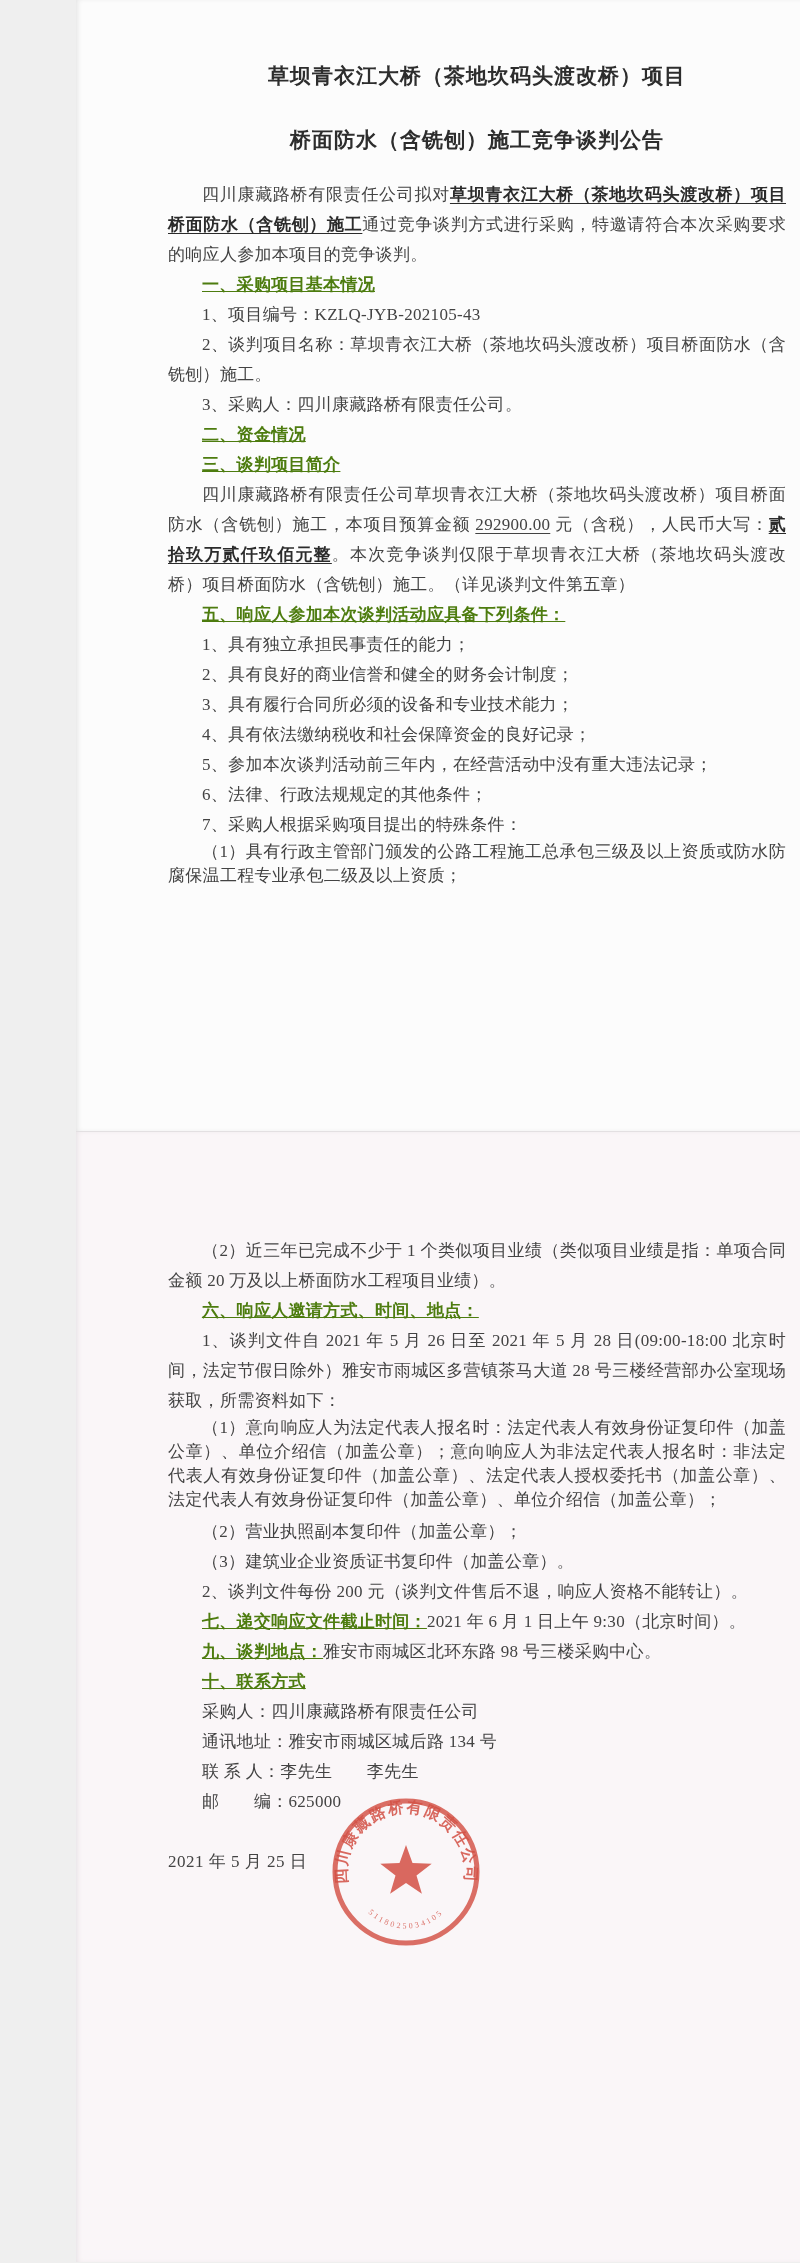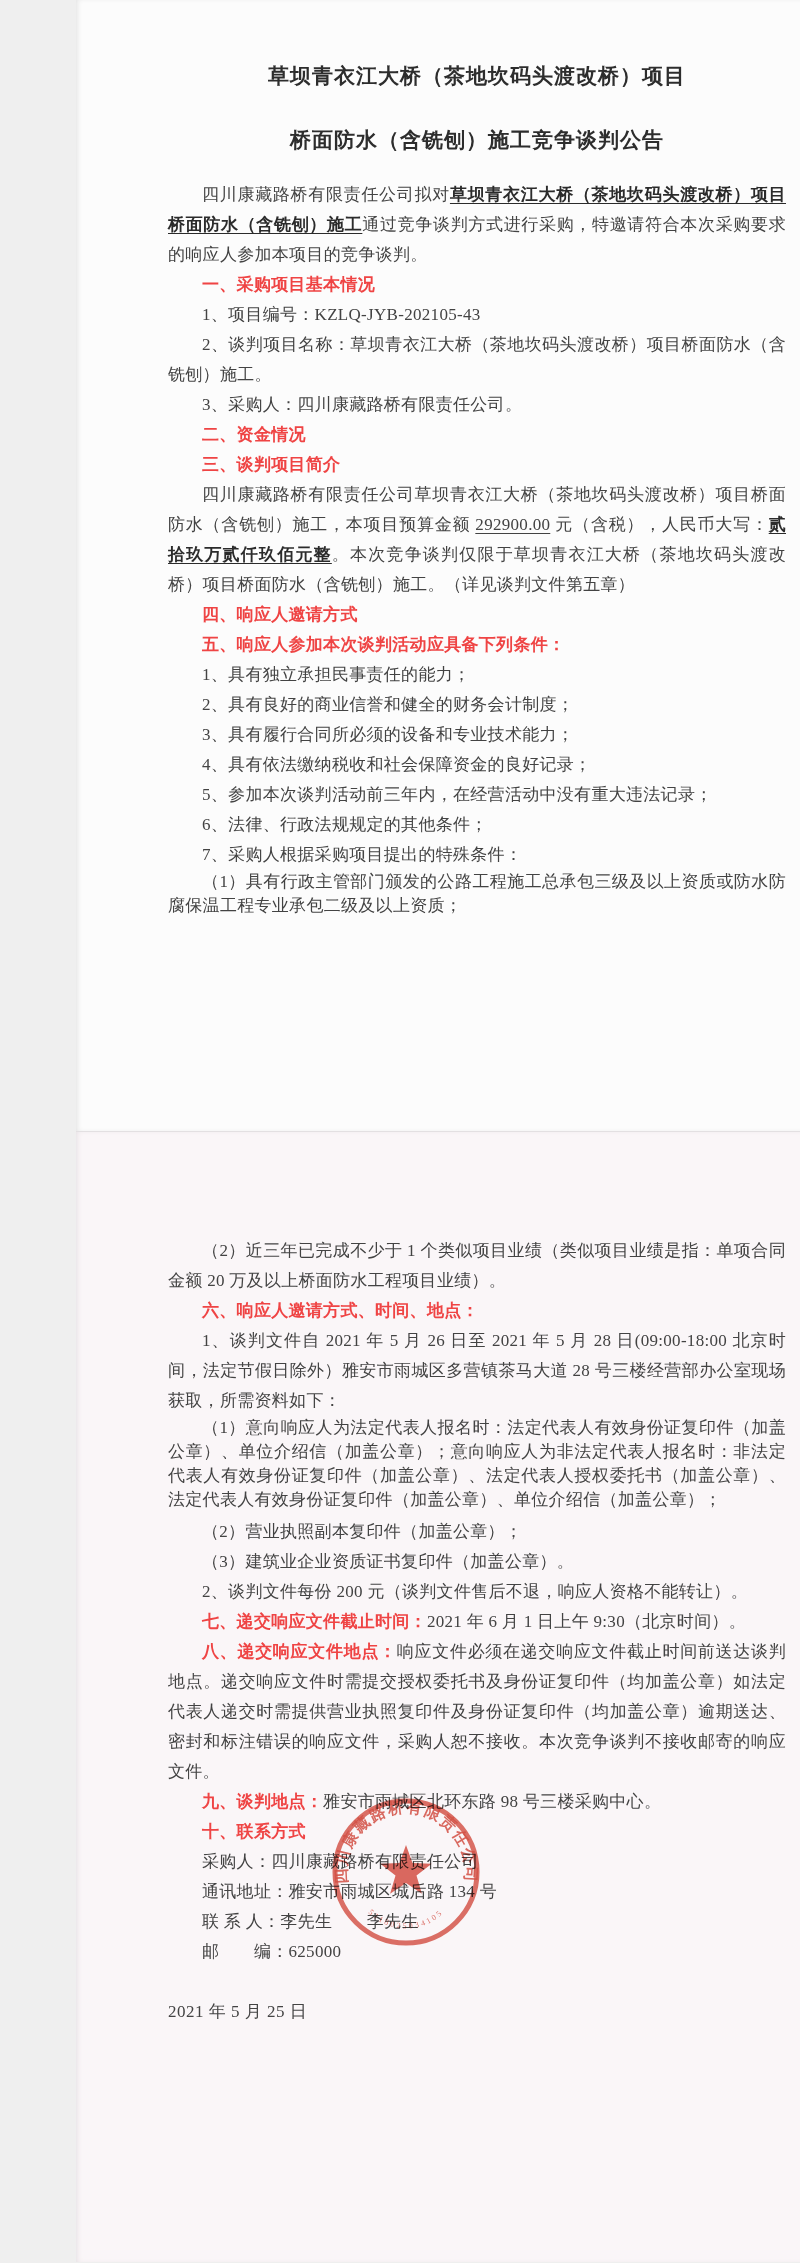--- a/index.html
+++ b/index.html
@@ -19,21 +19,21 @@
     text-align:center;font-size:21px;font-weight:700;color:#2d2d2d;
     letter-spacing:1px;line-height:28px;
   }
   .doc-title.first{margin-bottom:36px;}
   .doc-title.second{margin-bottom:26px;}
   .para{
     font-size:17px;line-height:30px;text-indent:2em;
     letter-spacing:0.3px;text-align:justify;
   }
   .tight{line-height:24px;margin-bottom:5px;}
-  .heading{font-weight:700;color:#ef4444;}
+  .heading{font-weight:700;color:#4d7c0f;text-decoration:underline;}
   .bold{font-weight:700;color:#2b2b2b;}
   .u{text-decoration:underline;text-underline-offset:3px;}
   .date-line{
     font-size:17px;line-height:30px;text-align:left;
     padding-right:36px;margin-top:30px;letter-spacing:0.5px;
   }
   .seal{
     position:absolute;left:252px;top:662px;width:156px;height:156px;
     mix-blend-mode:multiply;opacity:0.88;pointer-events:none;
   }
@@ -53,21 +53,20 @@
       <p class="para heading">一、采购项目基本情况</p>
       <p class="para">1、项目编号：KZLQ-JYB-202105-43</p>
       <p class="para">2、谈判项目名称：草坝青衣江大桥（茶地坎码头渡改桥）项目桥面防水（含铣刨）施工。</p>
       <p class="para">3、采购人：四川康藏路桥有限责任公司。</p>
 
       <p class="para heading">二、资金情况</p>
 
       <p class="para heading">三、谈判项目简介</p>
       <p class="para"><span>四川康藏路桥有限责任公司草坝青衣江大桥（茶地坎码头渡改桥）项目桥面防水（含铣刨）施工，本项目预算金额 </span><span class="u">292900.00</span><span> 元（含税），人民币大写：</span><span class="bold u">贰拾玖万贰仟玖佰元整</span><span>。本次竞争谈判仅限于草坝青衣江大桥（茶地坎码头渡改桥）项目桥面防水（含铣刨）施工。（详见谈判文件第五章）</span></p>
 
-      <p class="para heading">四、响应人邀请方式</p>
 
       <p class="para heading">五、响应人参加本次谈判活动应具备下列条件：</p>
       <p class="para">1、具有独立承担民事责任的能力；</p>
       <p class="para">2、具有良好的商业信誉和健全的财务会计制度；</p>
       <p class="para">3、具有履行合同所必须的设备和专业技术能力；</p>
       <p class="para">4、具有依法缴纳税收和社会保障资金的良好记录；</p>
       <p class="para">5、参加本次谈判活动前三年内，在经营活动中没有重大违法记录；</p>
       <p class="para">6、法律、行政法规规定的其他条件；</p>
       <p class="para">7、采购人根据采购项目提出的特殊条件：</p>
       <p class="para tight">（1）具有行政主管部门颁发的公路工程施工总承包三级及以上资质或防水防腐保温工程专业承包二级及以上资质；</p>
@@ -80,21 +79,20 @@
 
       <p class="para heading">六、响应人邀请方式、时间、地点：</p>
       <p class="para">1、谈判文件自 2021 年 5 月 26 日至 2021 年 5 月 28 日(09:00-18:00 北京时间，法定节假日除外）雅安市雨城区多营镇茶马大道 28 号三楼经营部办公室现场获取，所需资料如下：</p>
       <p class="para tight">（1）意向响应人为法定代表人报名时：法定代表人有效身份证复印件（加盖公章）、单位介绍信（加盖公章）；意向响应人为非法定代表人报名时：非法定代表人有效身份证复印件（加盖公章）、法定代表人授权委托书（加盖公章）、法定代表人有效身份证复印件（加盖公章）、单位介绍信（加盖公章）；</p>
       <p class="para">（2）营业执照副本复印件（加盖公章）；</p>
       <p class="para">（3）建筑业企业资质证书复印件（加盖公章）。</p>
       <p class="para">2、谈判文件每份 200 元（谈判文件售后不退，响应人资格不能转让）。</p>
 
       <p class="para"><span class="heading">七、递交响应文件截止时间：</span><span>2021 年 6 月 1 日上午 9:30（北京时间）。</span></p>
 
-      <p class="para"><span class="heading">八、递交响应文件地点：</span><span>响应文件必须在递交响应文件截止时间前送达谈判地点。递交响应文件时需提交授权委托书及身份证复印件（均加盖公章）如法定代表人递交时需提供营业执照复印件及身份证复印件（均加盖公章）逾期送达、密封和标注错误的响应文件，采购人恕不接收。本次竞争谈判不接收邮寄的响应文件。</span></p>
 
       <p class="para"><span class="heading">九、谈判地点：</span><span>雅安市雨城区北环东路 98 号三楼采购中心。</span></p>
 
       <p class="para heading">十、联系方式</p>
       <p class="para">采购人：四川康藏路桥有限责任公司</p>
       <p class="para">通讯地址：雅安市雨城区城后路 134 号</p>
       <p class="para">联 系 人：李先生　　李先生</p>
       <p class="para">邮　　编：625000</p>
 
       <p class="date-line">2021 年 5 月 25 日</p>

